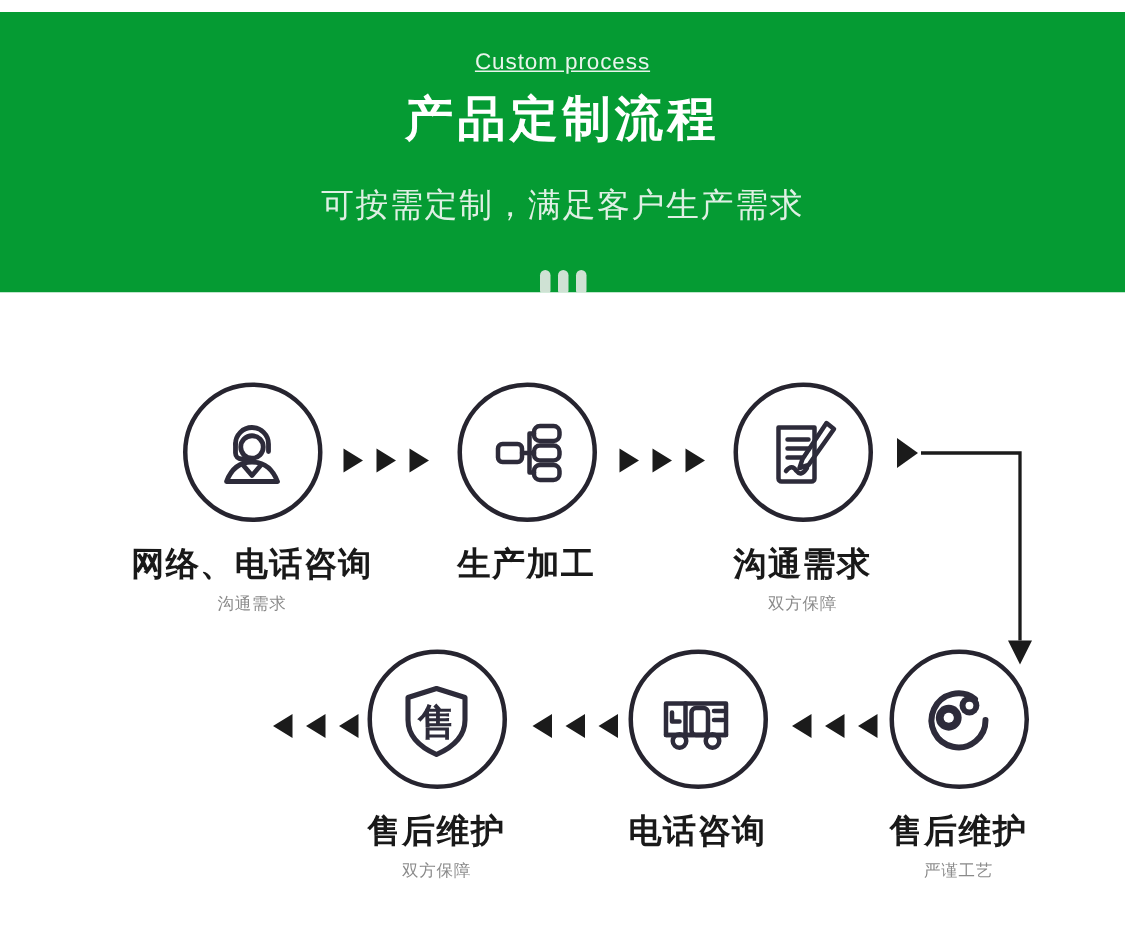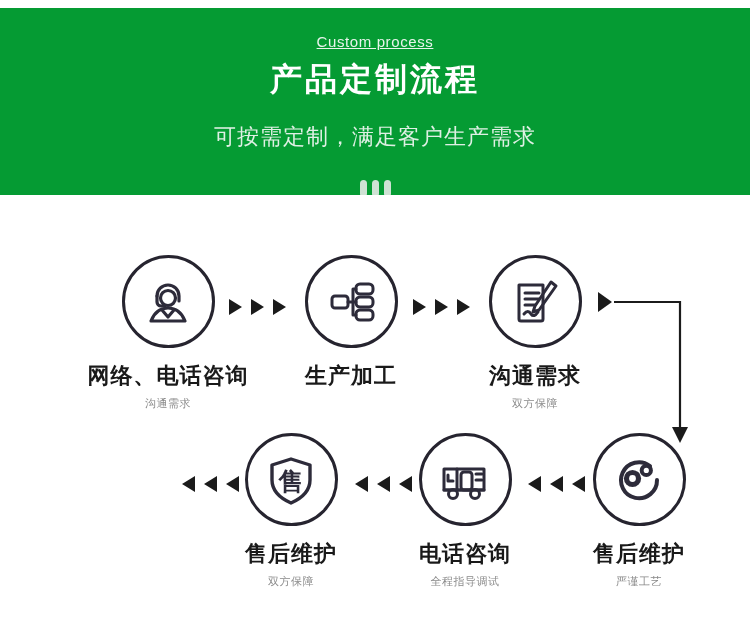--- a/index.html
+++ b/index.html
@@ -255,21 +255,20 @@
           <rect x="25" y="21" width="11" height="18" rx="3"></rect>
           <path d="M12 24 v6 h5"></path>
           <path d="M40 23 h6 M40 29 h6"></path>
           <path d="M8 39 h40"></path>
           <circle cx="17" cy="43" r="4.5"></circle>
           <circle cx="39" cy="43" r="4.5"></circle>
         </g>
       </svg>
     </div>
     <p class="node-label">电话咨询</p>
-    <p class="node-desc">全程指导调试</p>
   </div>
 
   <div class="arrows" style="left:355px; top:281px;">
     <span class="tri-l"></span>
     <span class="tri-l"></span>
     <span class="tri-l"></span>
   </div>
 
   <div class="node" style="left:201px; top:238px;">
     <div class="circle">

